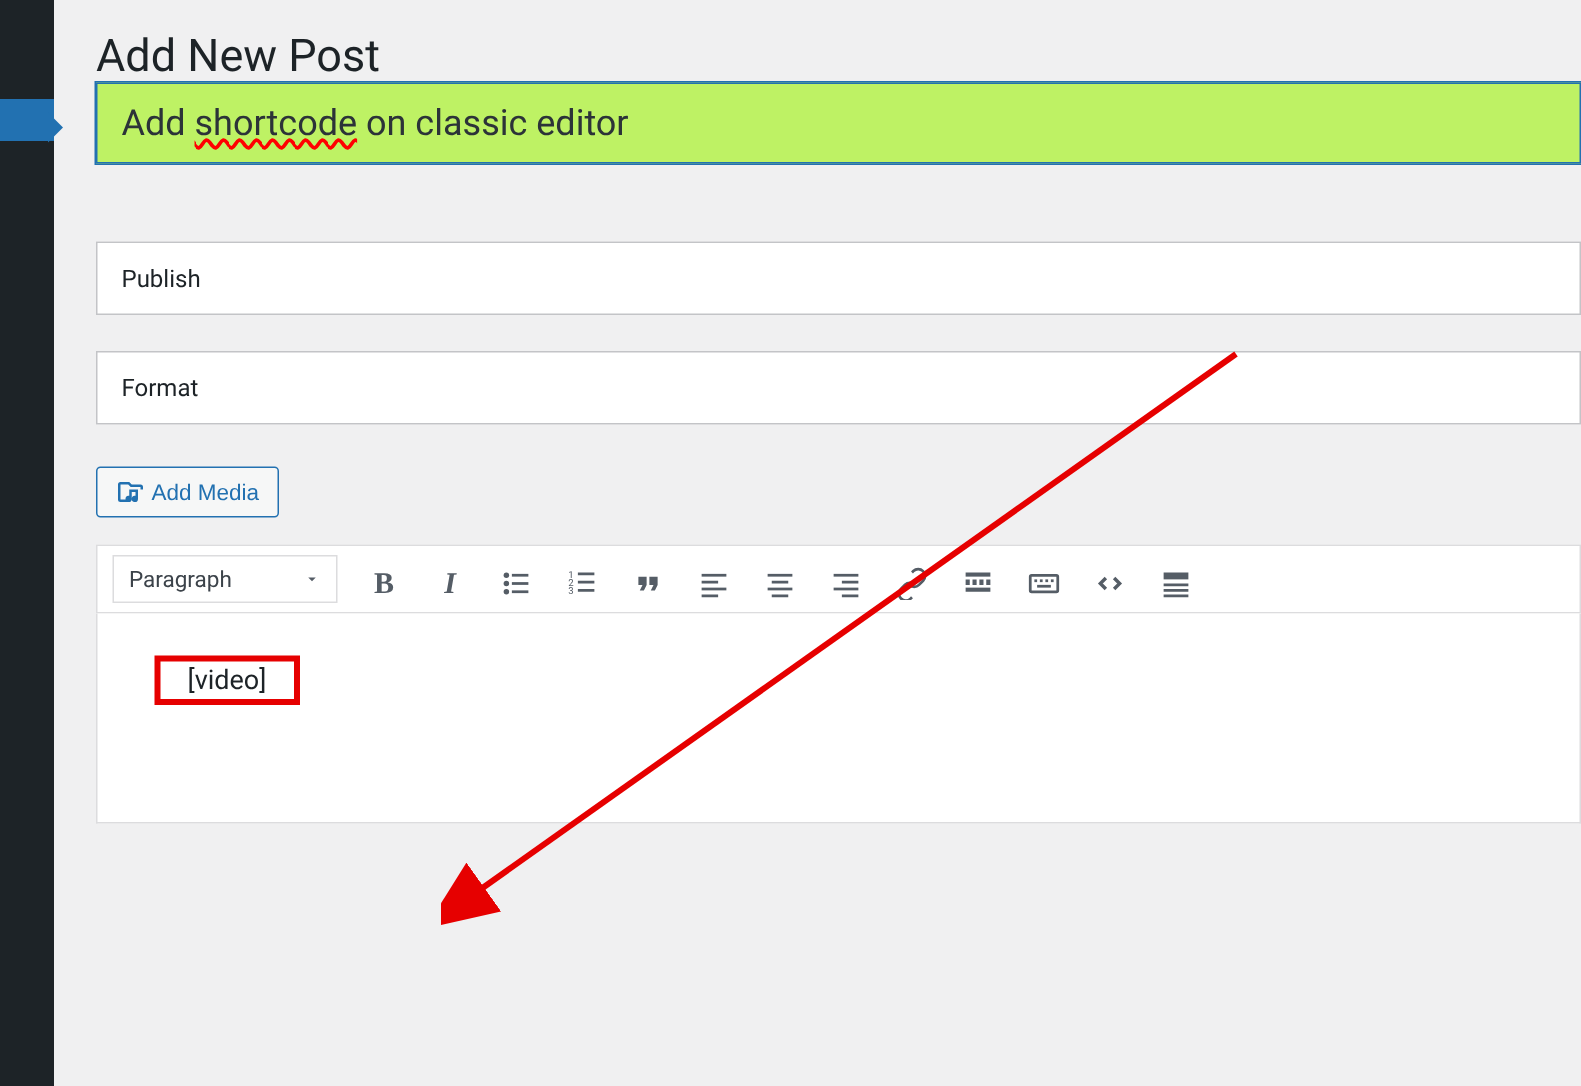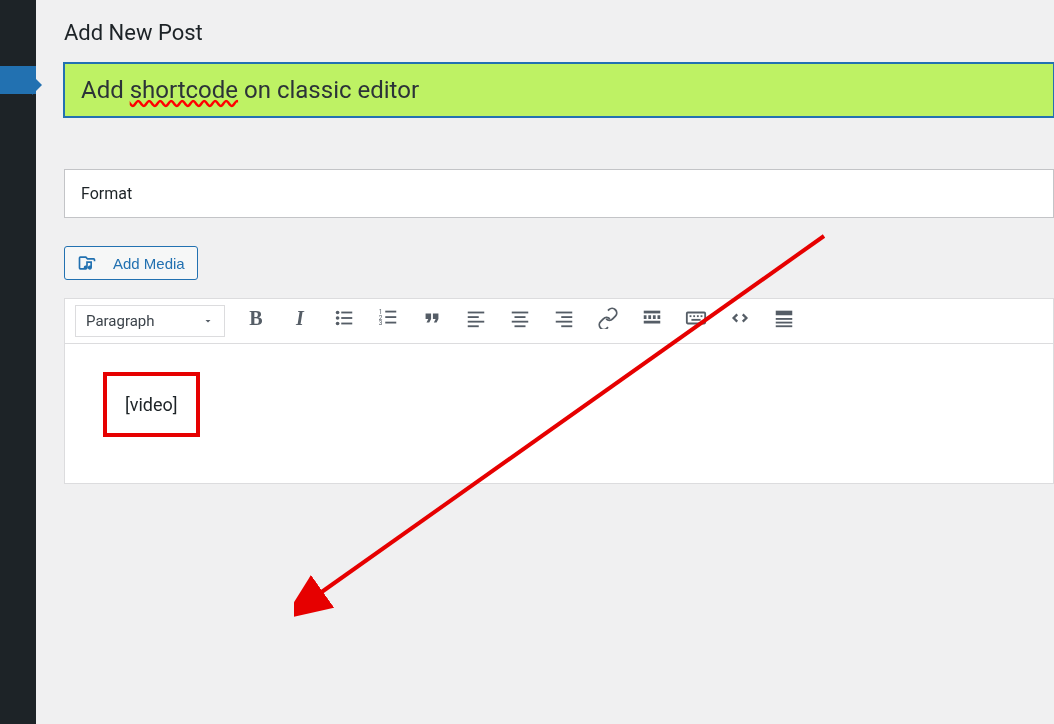--- a/index.html
+++ b/index.html
@@ -34,24 +34,23 @@
       width: 36px;
       height: 28px;
       background: #2271b1;
     }
     .main {
       flex: 1;
       padding: 20px 0 0 28px;
       background: #f0f0f1;
     }
     .page-title {
-      font-size: 22px;
+      font-size: 30px;
       font-weight: 400;
       color: #1d2327;
-      margin-bottom: 18px;
     }
     .title-input {
       width: 100%;
       padding: 12px 16px;
       font-size: 24px;
       color: #2c3338;
       border: 1px solid #2271b1;
       background: #bef264;
       outline: none;
       box-shadow: 0 0 0 1px #2271b1;
@@ -68,41 +67,41 @@
       border: 1px solid #c3c4c7;
       padding: 14px 16px;
       font-size: 16px;
       color: #1d2327;
       margin-bottom: 24px;
       cursor: pointer;
     }
     .add-media-btn {
       display: inline-flex;
       align-items: center;
-      gap: 16px;
+      gap: 4px;
       background: #f6f7f7;
       border: 1px solid #2271b1;
       color: #2271b1;
       padding: 6px 12px;
       font-size: 15px;
       border-radius: 3px;
       cursor: pointer;
       margin-top: 4px;
       margin-bottom: 18px;
     }
     .add-media-btn svg {
       width: 20px;
       height: 20px;
       fill: #2271b1;
     }
     .editor-toolbar {
       background: #fff;
       border: 1px solid #dcdcde;
       display: flex;
-      align-items: flex-start;
+      align-items: flex-end;
       gap: 18px;
       padding: 6px 10px;
     }
     .format-select {
       border: 1px solid #dcdcde;
       padding: 6px 10px;
       font-size: 15px;
       color: #3c434a;
       background: #fff;
       display: flex;
@@ -127,21 +126,21 @@
     .editor-content {
       background: #fff;
       border: 1px solid #dcdcde;
       border-top: none;
       padding: 28px 38px;
       min-height: 140px;
     }
     .shortcode-highlight {
       display: inline-block;
       border: 4px solid #e60000;
-      padding: 18px 18px;
+      padding: 2px 18px;
       font-size: 18px;
       color: #1d2327;
     }
     .arrow-annotation {
       position: absolute;
       top: 226px;
       left: 294px;
       pointer-events: none;
     }
   </style>
@@ -154,20 +153,23 @@
 </div>
 
 <div class="main">
   <h1 class="page-title">Add New Post</h1>
 
   <div class="title-input">
     <span>Add </span><span class="spellcheck">shortcode</span><span> on classic editor</span>
   </div>
 
   <div class="meta-boxes">
+    <div class="meta-box">
+      <span>Publish</span>
+    </div>
     <div class="meta-box">
       <span>Format</span>
     </div>
   </div>
 
   <button class="add-media-btn">
     <svg viewBox="0 0 24 24">
       <path d="M4 4h7l2 2h7a2 2 0 0 1 2 2v2h-2V8h-7.83l-2-2H4v12h7v2H4a2 2 0 0 1-2-2V6a2 2 0 0 1 2-2zm14 8v5.5a2.5 2.5 0 1 1-2-2.45V12h-3v5.5a2.5 2.5 0 1 1-2-2.45V10h7v2z"></path>
     </svg>
     <span>Add Media</span>

